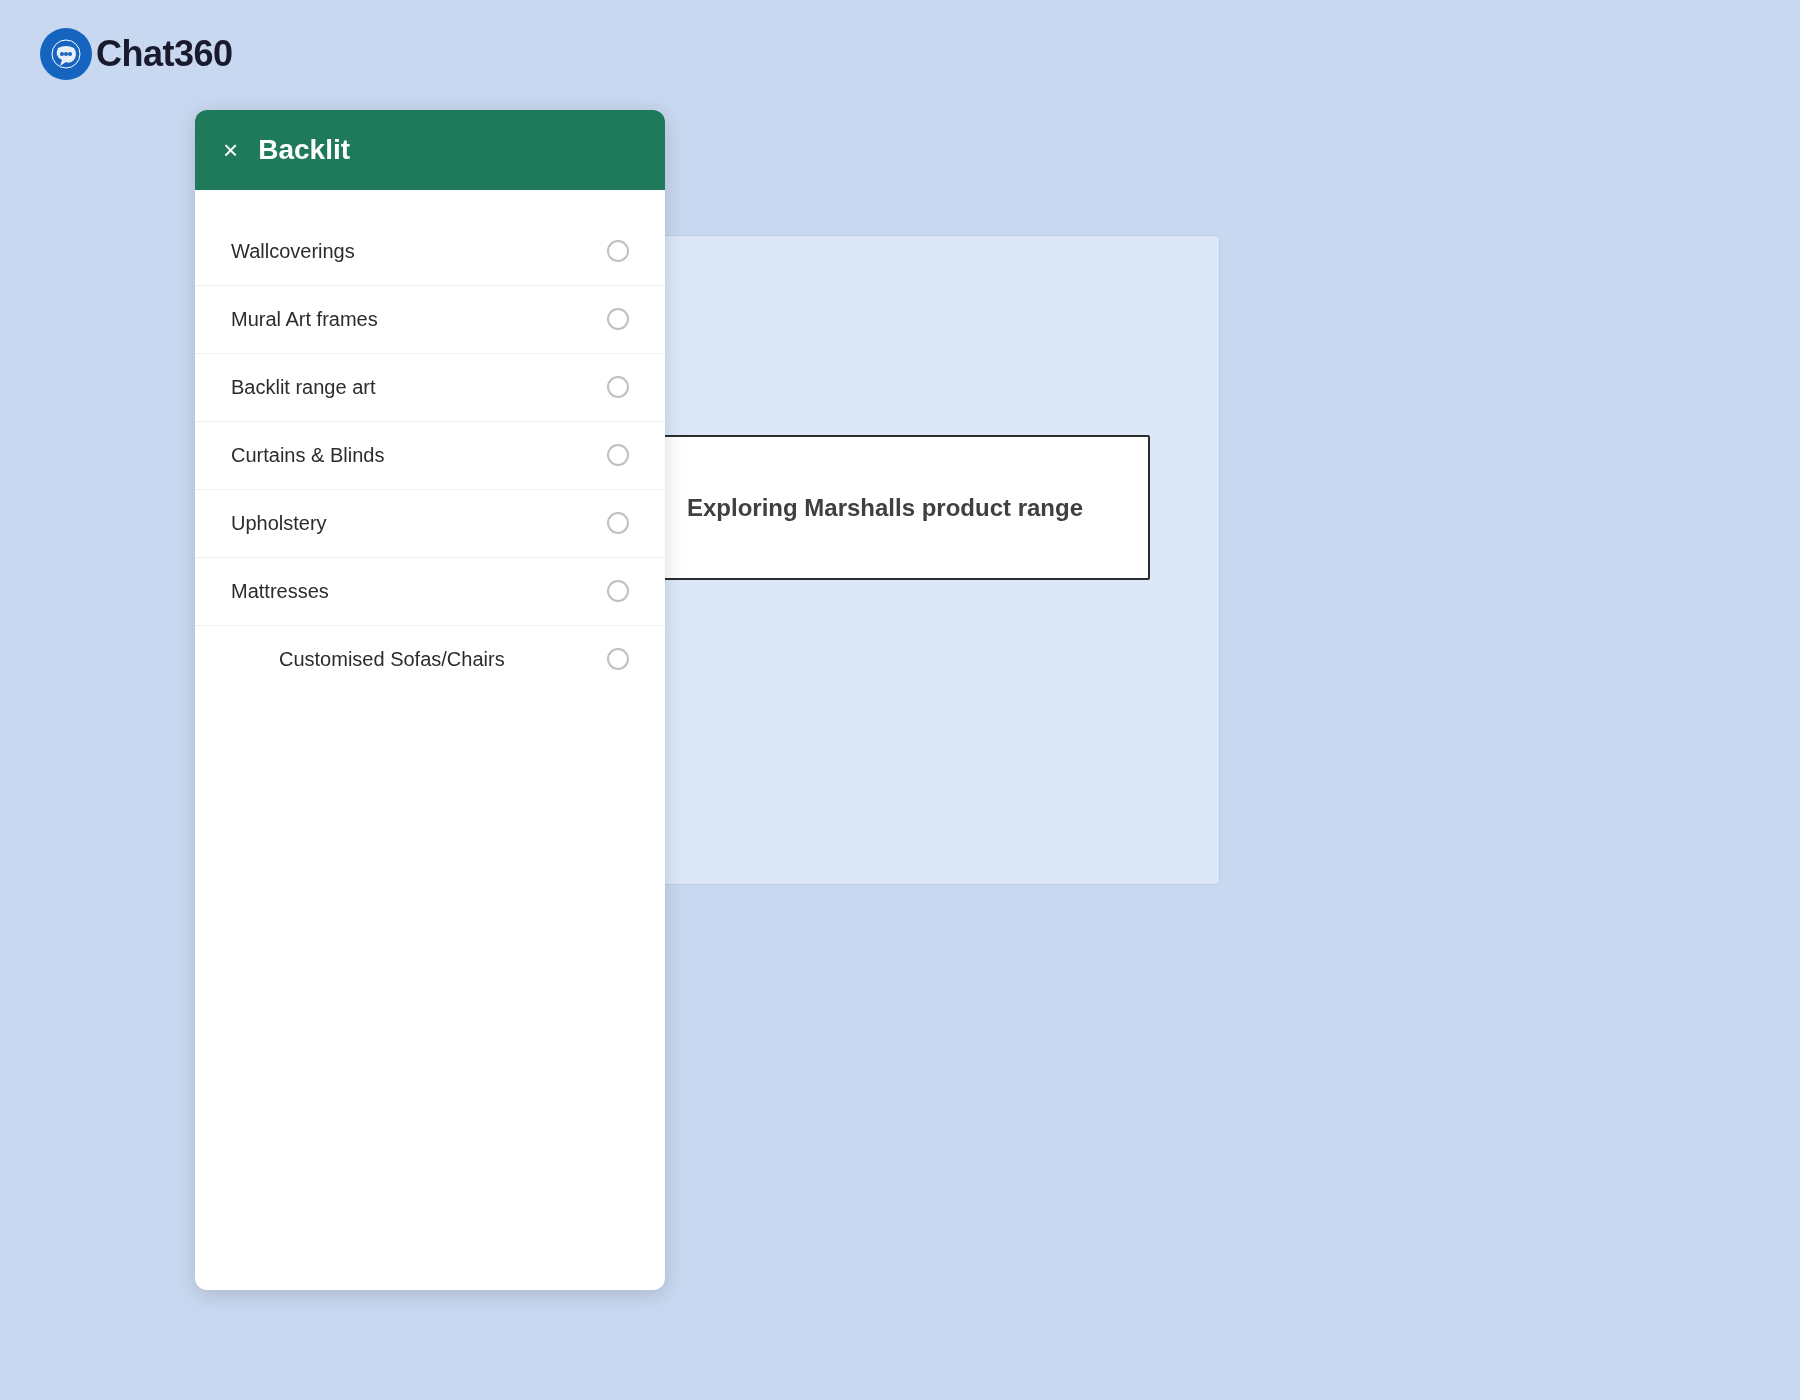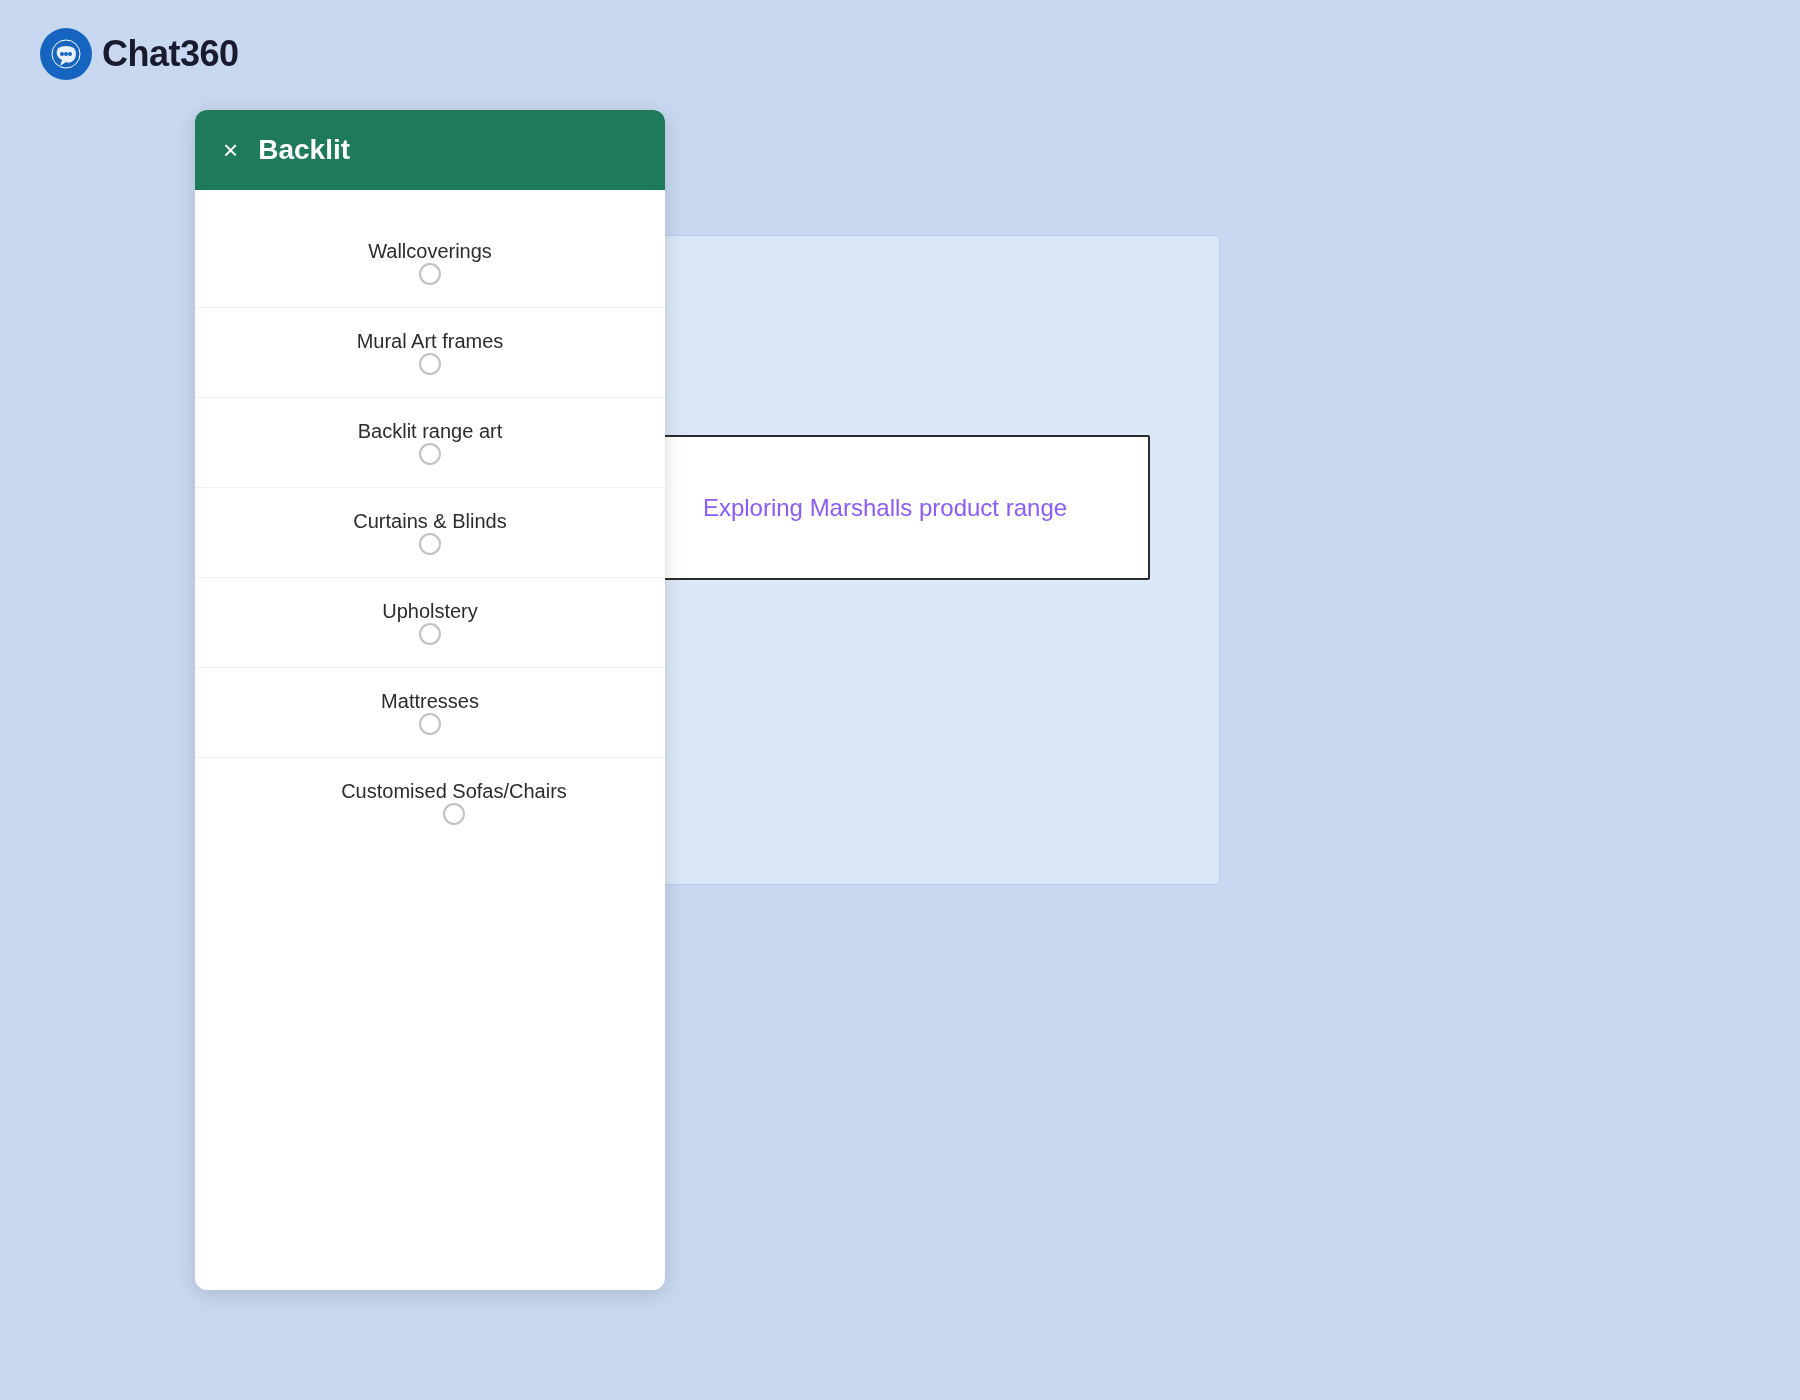--- a/index.html
+++ b/index.html
@@ -18,21 +18,21 @@
       border-radius: 16px;
     }
 
     
     .logo-area {
       position: absolute;
       top: 28px;
       left: 40px;
       display: flex;
       align-items: center;
-      gap: 10px;
+      gap: 4px;
     }
 
     .logo-icon {
       width: 52px;
       height: 52px;
       background: #1565c0;
       border-radius: 50%;
       display: flex;
       align-items: center;
       justify-content: center;
@@ -99,26 +99,25 @@
       color: #1e7a5a;
       font-size: 18px;
       font-weight: 600;
       letter-spacing: 0.5px;
       padding: 0 28px 16px 28px;
       text-transform: uppercase;
     }
 
     .product-item {
       display: flex;
-      align-items: center;
+      align-items: flex-start;
       justify-content: space-between;
-      padding: 22px 22px;
+      padding: 22px 36px;
       border-bottom: 1px solid #f0f0f0;
       cursor: pointer;
-      flex-direction: column;
     }
 
     .product-item:last-child {
       border-bottom: none;
       margin-left: 48px;
     }
 
     .product-name {
       font-size: 20px;
       color: #2c2c2c;
@@ -157,23 +156,23 @@
       border: 2px solid #2c2c2c;
       border-radius: 2px;
       display: flex;
       align-items: center;
       justify-content: center;
       padding: 20px 30px;
     }
 
     .tooltip-text {
       font-size: 24px;
-      color: #8b5cf6;
+      color: #404040;
       text-align: center;
-      font-weight: 400;
+      font-weight: 700;
       line-height: 1.4;
     }
   </style>
 </head>
 <body>
 
 <div class="logo-area">
   <div class="logo-icon">
     <svg viewBox="0 0 32 32" fill="none" xmlns="http://www.w3.org/2000/svg">
       <circle cx="16" cy="16" r="14" fill="#1565c0" stroke="#fff" stroke-width="1"></circle>

